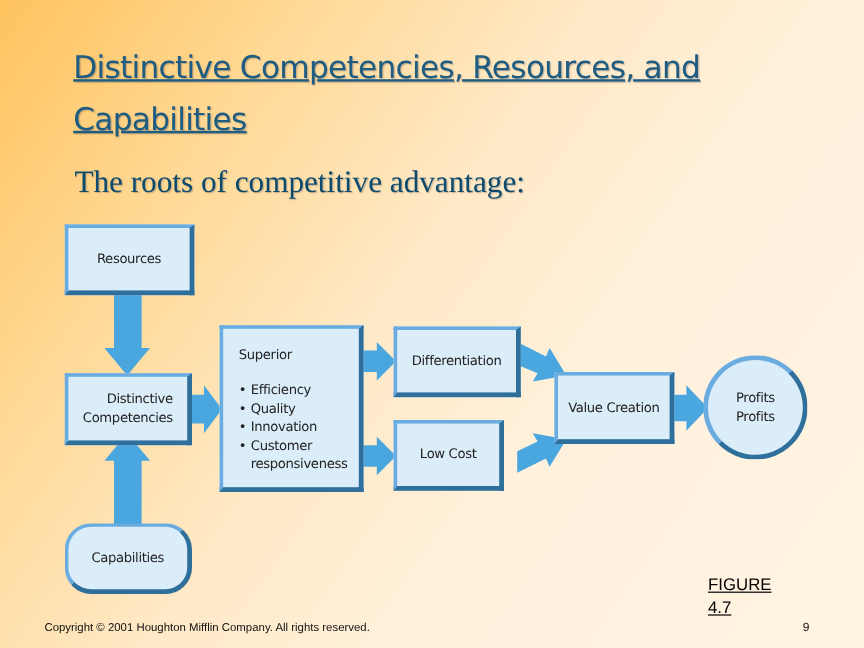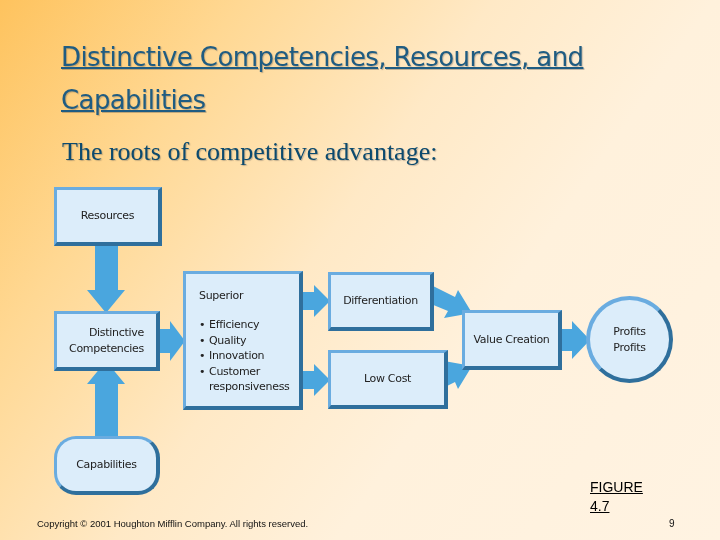--- a/index.html
+++ b/index.html
@@ -108,21 +108,21 @@
     <li>Quality</li>
     <li>Innovation</li>
     <li>Customer responsiveness</li>
   </ul>
 </div>
 
 <div class="box" style="left:328px; top:272px; width:106px; height:59px;">
   <span>Differentiation</span>
 </div>
 
-<div class="box" style="left:328px; top:350px; width:120px; height:59px;">
+<div class="box" style="left:328px; top:350px; width:92px; height:59px;">
   <span>Low Cost</span>
 </div>
 
 <div class="box" style="left:462px; top:310px; width:100px; height:60px;">
   <span>Value Creation</span>
 </div>
 
 <div class="circle">
   <span>
     <span>Profits</span><br>

